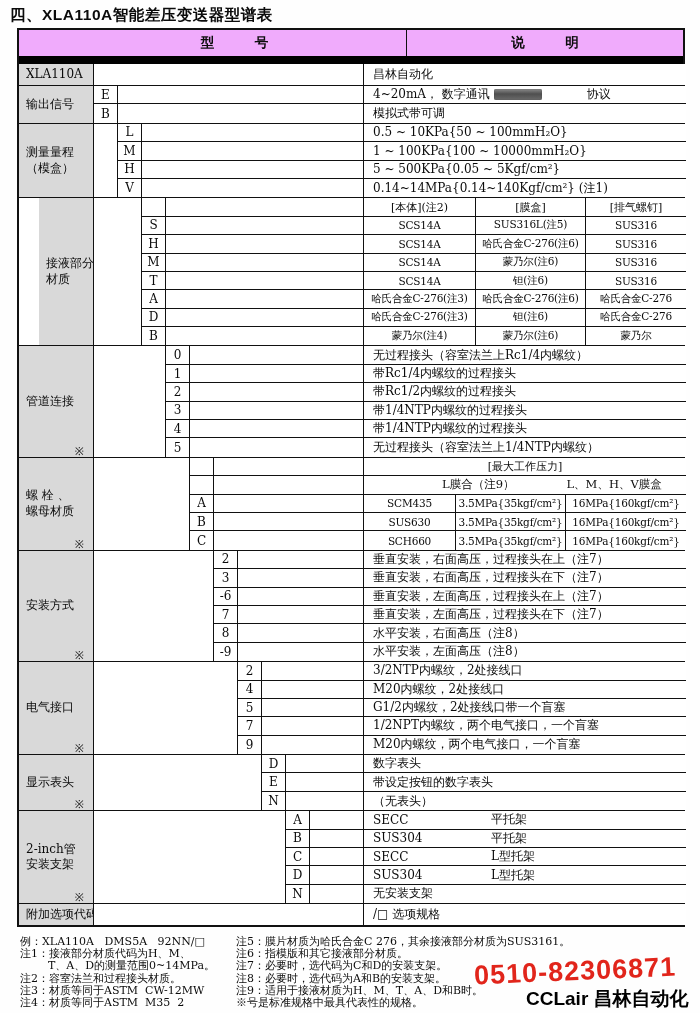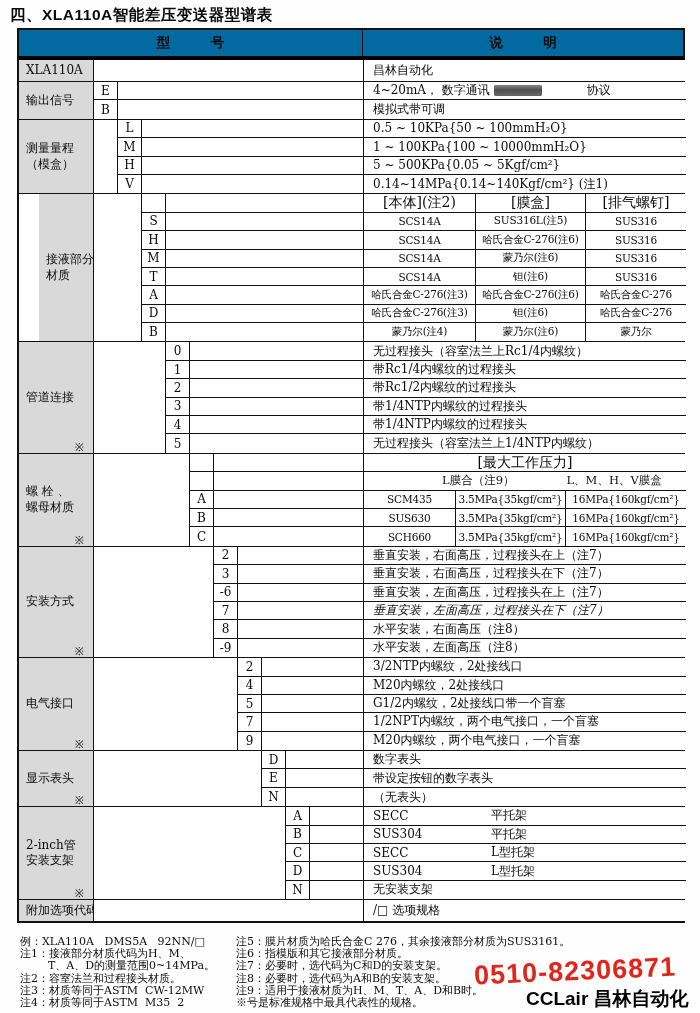--- a/index.html
+++ b/index.html
@@ -9,21 +9,21 @@
   }
   .page{position:relative;width:700px;height:1013px;overflow:hidden;background:#fefefe;}
   .title{
     position:absolute;left:10px;top:5px;
     font-family:"Liberation Sans",sans-serif;font-weight:bold;font-size:15.5px;letter-spacing:.5px;
   }
   .spec-table{
     position:absolute;left:17px;top:28px;width:668px;
     border:2px solid #111;background:#fff;box-sizing:border-box;
   }
-  .thead{display:flex;height:26px;background:#0369a1;border-bottom:4px solid #000000;}
+  .thead{display:flex;height:26px;background:#f0abfc;border-bottom:8px solid #000000;padding-left:44px;}
   .thead>div{display:flex;align-items:center;justify-content:center;font-size:13.5px;white-space:pre;font-weight:bold;}
   .th-model{width:344px;border-right:1px solid #111;box-sizing:border-box;}
   .th-desc{flex:1;}
   .section{display:grid;grid-auto-rows:18.4px;border-bottom:1.5px solid #111;}
   .section:last-child{border-bottom:none;}
   .cell{
     border-right:1px solid #111;border-bottom:1px solid #111;
     box-sizing:border-box;overflow:hidden;display:flex;align-items:center;background:#fff;
   }
   .nb{border-bottom:none!important;}
@@ -31,21 +31,21 @@
   .label-cell{
     background:#d9d9d9;position:relative;flex-direction:column;
     justify-content:center;align-items:flex-start;padding-left:7px;font-size:12px;line-height:1.3;
   }
   .label-line{white-space:nowrap;}
   .star{position:absolute;right:9px;bottom:0;font-size:11px;line-height:11px;}
   .spacer-cell{background:#fff;}
   .code-cell{justify-content:center;font-size:12px;padding:0 1px;}
   .desc{padding-left:9px;font-size:12px;white-space:nowrap;}
   .desc-sm{justify-content:center;padding-left:0;font-size:10.5px;white-space:nowrap;letter-spacing:-.2px;}
-  .hdr{justify-content:center;padding-left:0;font-size:14px;white-space:nowrap;}
+  .hdr{justify-content:center;padding-left:0;font-size:11px;white-space:nowrap;}
   .dual{justify-content:flex-start;padding-left:78px;gap:52px;font-size:11.5px;white-space:nowrap;}
   .badge{width:48px;height:11px;flex:none;border-radius:2px;margin:0 5px 0 4px;
     background:linear-gradient(180deg,#8a8a8a 0%,#4f4f4f 45%,#6b6b6b 100%);box-shadow:inset 0 0 1px #333;}
   .mat{display:inline-block;width:118px;}
   .notes{position:absolute;left:20px;top:936px;display:flex;font-size:11px;line-height:12.2px;}
   .notes-left{width:216px;flex:none;}
   .notes-right{flex:1;}
   .note-line{white-space:pre;}
   .wm-phone{
     position:absolute;left:474px;top:956px;z-index:5;
@@ -254,21 +254,21 @@
         <div class="cell desc nr" style="grid-column: 5;">
           <span>垂直安装，右面高压，过程接头在下（注7）</span>
         </div>
         <div class="cell code-cell" style="grid-column: 3;">-6</div>
         <div class="cell gap-cell" style="grid-column: 4;"></div>
         <div class="cell desc nr" style="grid-column: 5;">
           <span>垂直安装，左面高压，过程接头在上（注7）</span>
         </div>
         <div class="cell code-cell" style="grid-column: 3;">7</div>
         <div class="cell gap-cell" style="grid-column: 4;"></div>
-        <div class="cell desc nr" style="grid-column: 5; font-style: italic;">
+        <div class="cell desc nr" style="grid-column: 5;">
           <span>垂直安装，左面高压，过程接头在下（注7）</span>
         </div>
         <div class="cell code-cell" style="grid-column: 3;">8</div>
         <div class="cell gap-cell" style="grid-column: 4;"></div>
         <div class="cell desc nr" style="grid-column: 5;">
           <span>水平安装，右面高压（注8）</span>
         </div>
         <div class="cell code-cell nb" style="grid-column: 3;">-9</div>
         <div class="cell gap-cell nb" style="grid-column: 4;"></div>
         <div class="cell desc nr nb" style="grid-column: 5;">

